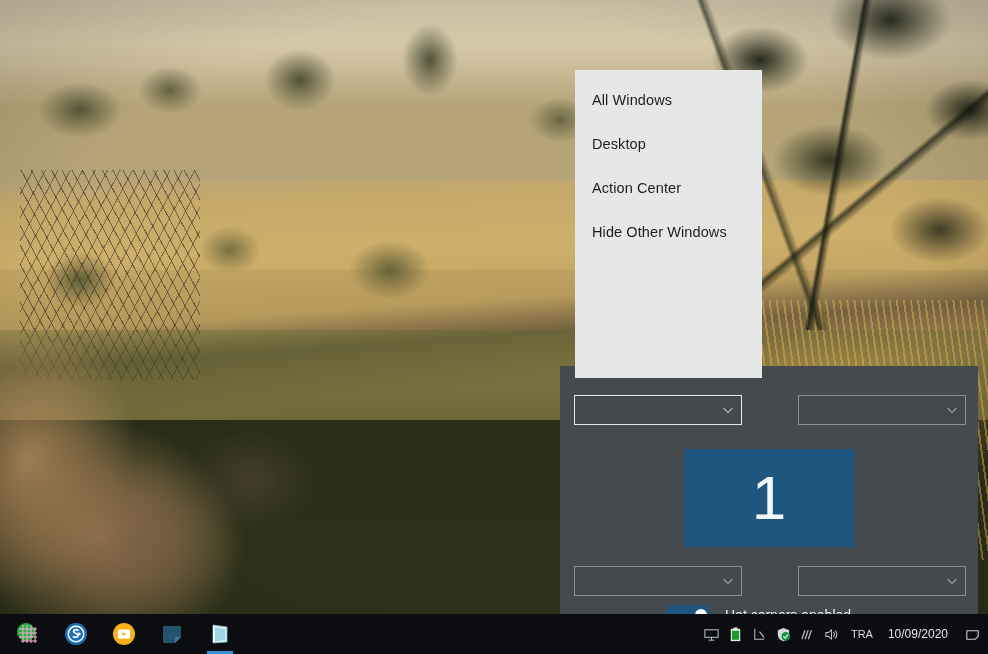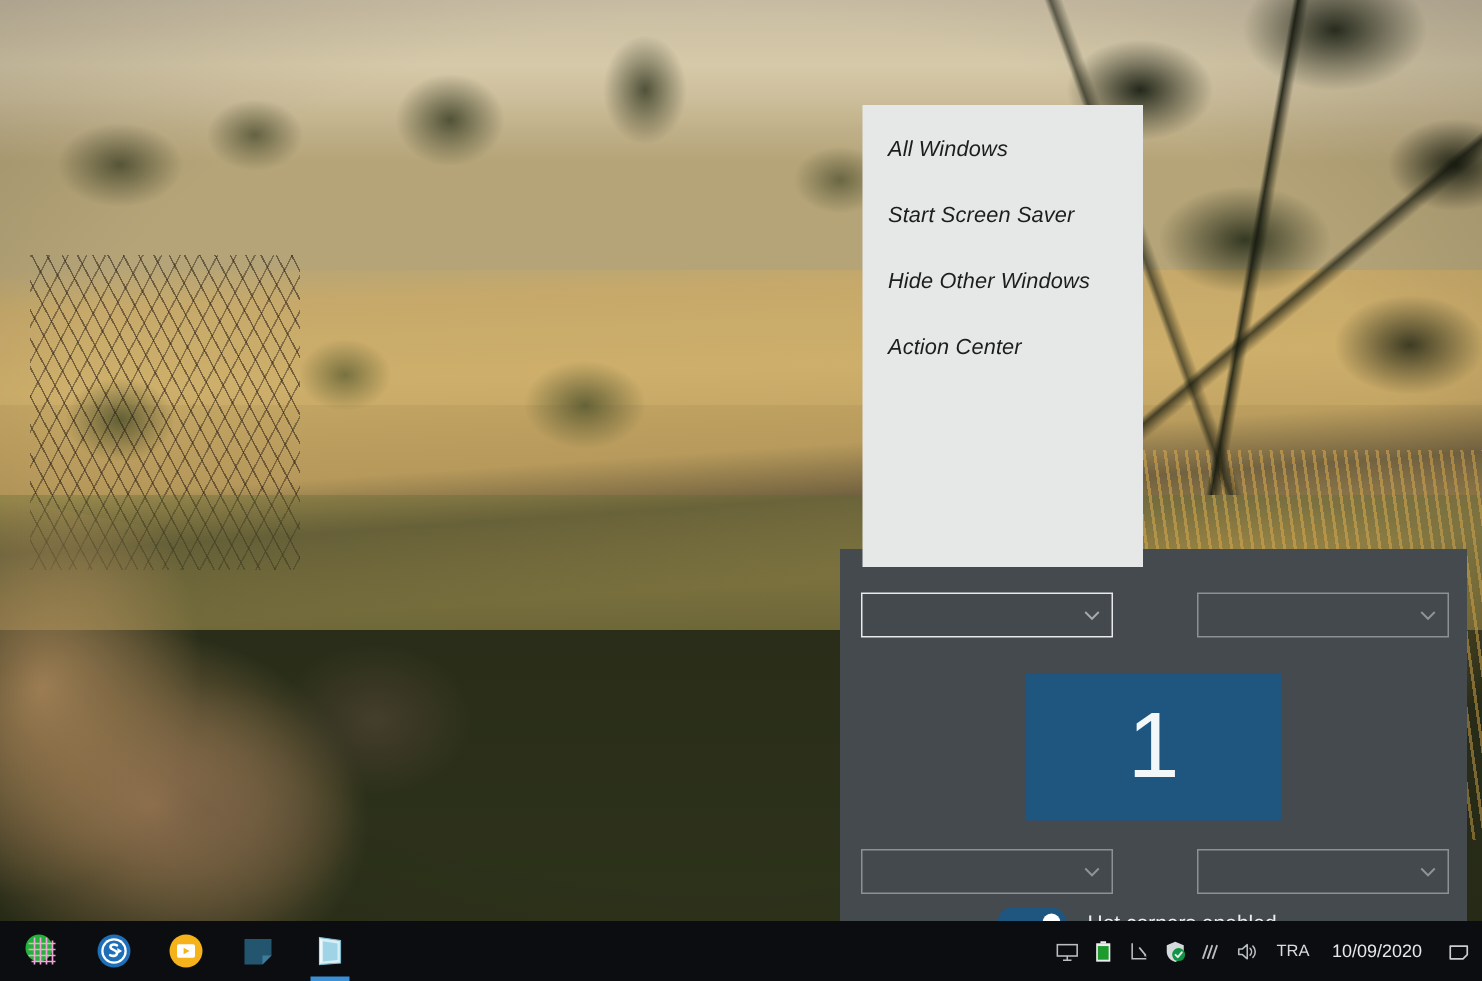--- a/index.html
+++ b/index.html
@@ -131,21 +131,20 @@
     padding-top:8px;
   }
   .menu-item {
     height:44px;
     display:flex; align-items:center;
     padding-left:17px;
     font-size:14.5px;
     color:#1d1d1d;
     cursor:default;
     letter-spacing:0.1px;
-    font-style:italic;
   }
 
   
   #hotcorners-panel {
     position:absolute; left:560px; top:366px; width:418px; height:268px;
     background:#454a4e;
     z-index:30;
   }
   .dd {
     position:absolute;
@@ -281,27 +280,27 @@
   <div class="wp-layer wp-tree-r"></div>
   <div class="wp-layer wp-branch"></div>
   <div class="wp-layer wp-vignette"></div>
 </div>
 
 <div id="context-menu">
   <div class="menu-item">
     <span>All Windows</span>
   </div>
   <div class="menu-item">
-    <span>Start Screen Saver</span>
+    <span>Desktop</span>
+  </div>
+  <div class="menu-item">
+    <span>Action Center</span>
   </div>
   <div class="menu-item">
     <span>Hide Other Windows</span>
-  </div>
-  <div class="menu-item">
-    <span>Action Center</span>
   </div>
 </div>
 
 <div id="hotcorners-panel">
 
   <div class="dd focused" id="dd-tl">
     <span class="dd-text"></span>
     <span class="dd-arrow">
       <svg viewBox="0 0 14 14" width="14" height="14">
           <path d="M2.5 5 L7 9.5 L11.5 5" fill="none" stroke="#cfd3d5" stroke-width="1.3"></path>

